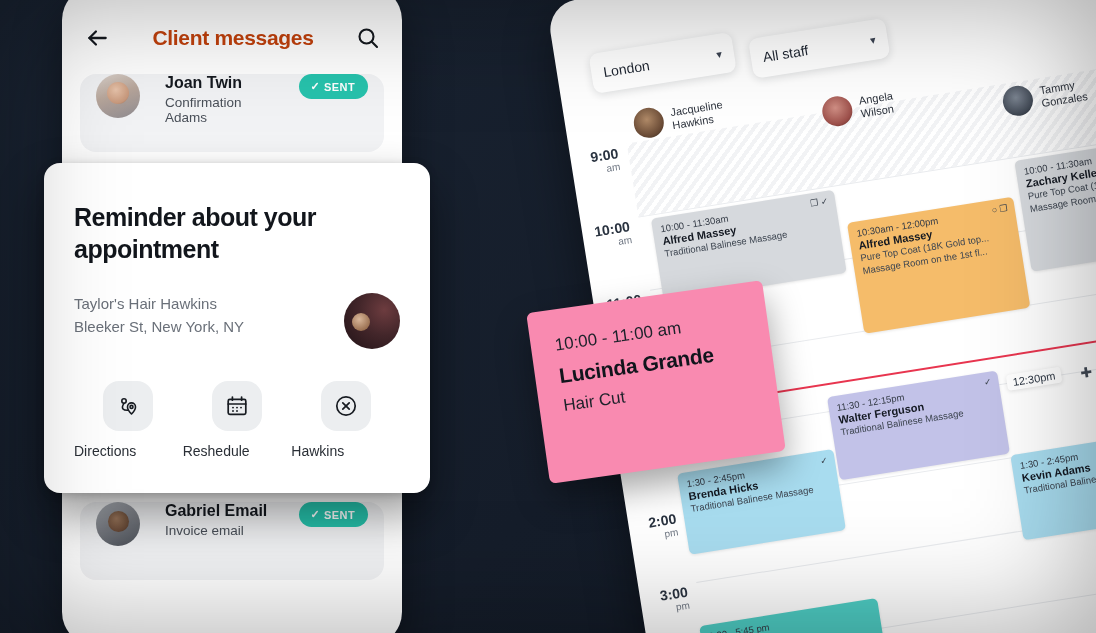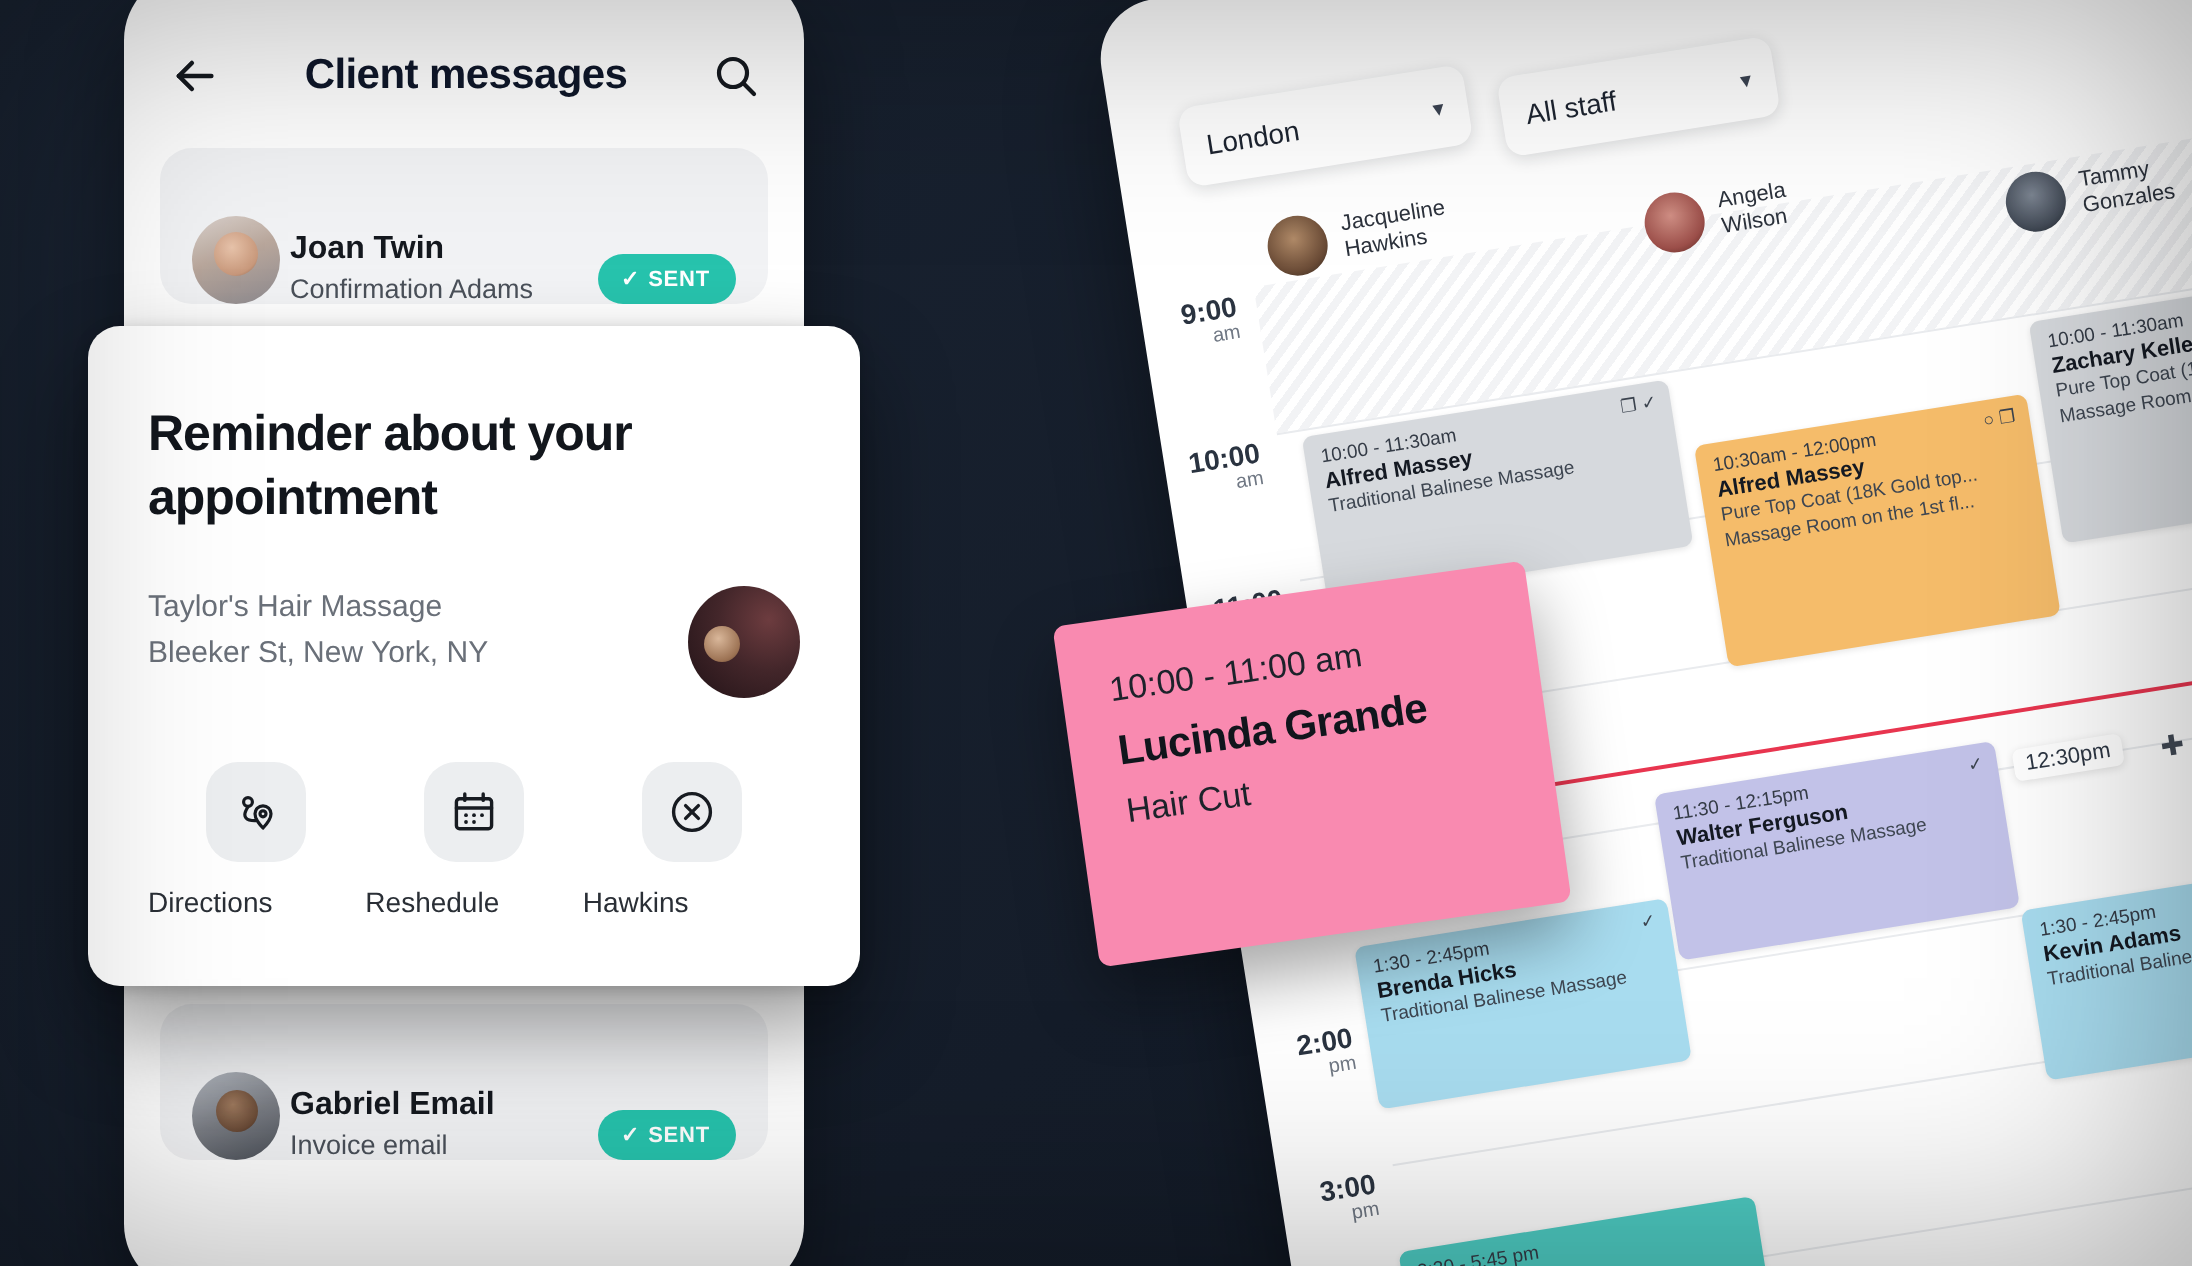--- a/index.html
+++ b/index.html
@@ -28,33 +28,33 @@
   }
   .ph-header {
     height: 78px;
     display: flex; align-items: center;
     padding: 26px 22px 0 22px;
     gap: 14px;
   }
   .ph-back { width: 26px; height: 26px; flex: 0 0 auto; cursor: pointer; }
   .ph-title {
     flex: 1; text-align: center;
-    font-size: 21px; font-weight: bold; color: #0f172a;
+    font-size: 21px; font-weight: bold; color: #c2410c;
     letter-spacing: -.3px;
   }
   .ph-search { width: 24px; height: 24px; flex: 0 0 auto; cursor: pointer; }
 
   .msg-row {
     margin: 10px 18px;
     background: #f2f3f5;
     border-radius: 16px;
     height: 78px;
-    display: flex; align-items: flex-end;
+    display: flex; align-items: flex-start;
     padding: 0 16px;
-    gap: 5px;
+    gap: 25px;
   }
   .avatar {
     width: 44px; height: 44px; border-radius: 50%;
     flex: 0 0 auto;
     background: #c9ccd2;
     overflow: hidden; position: relative;
   }
   .av-joan { background: linear-gradient(160deg,#dcd3cd 0%,#b9a79c 45%,#8e8b90 100%); }
   .av-joan::after {
     content: ""; position: absolute; left: 11px; top: 8px;
@@ -437,21 +437,21 @@
         <span class="sent-check">✓</span>
         <span>SENT</span>
       </span>
     </div>
   </div>
 
   <div id="reminder">
     <div class="rem-title">Reminder about your appointment</div>
     <div class="rem-body">
       <div class="rem-addr">
-        <div>Taylor's Hair Massage</div>
+        <div>Taylor's Hair Hawkins</div>
         <div>Bleeker St, New York, NY</div>
       </div>
       <div class="rem-photo"></div>
     </div>
     <div class="rem-actions">
 
       <div class="rem-action">
         <div class="rem-icon-box">
           <svg viewBox="0 0 24 24" fill="none" stroke="#171b21" stroke-width="1.6" stroke-linecap="round" stroke-linejoin="round" width="24" height="24">
             <circle cx="8" cy="7" r="2.2"></circle>

